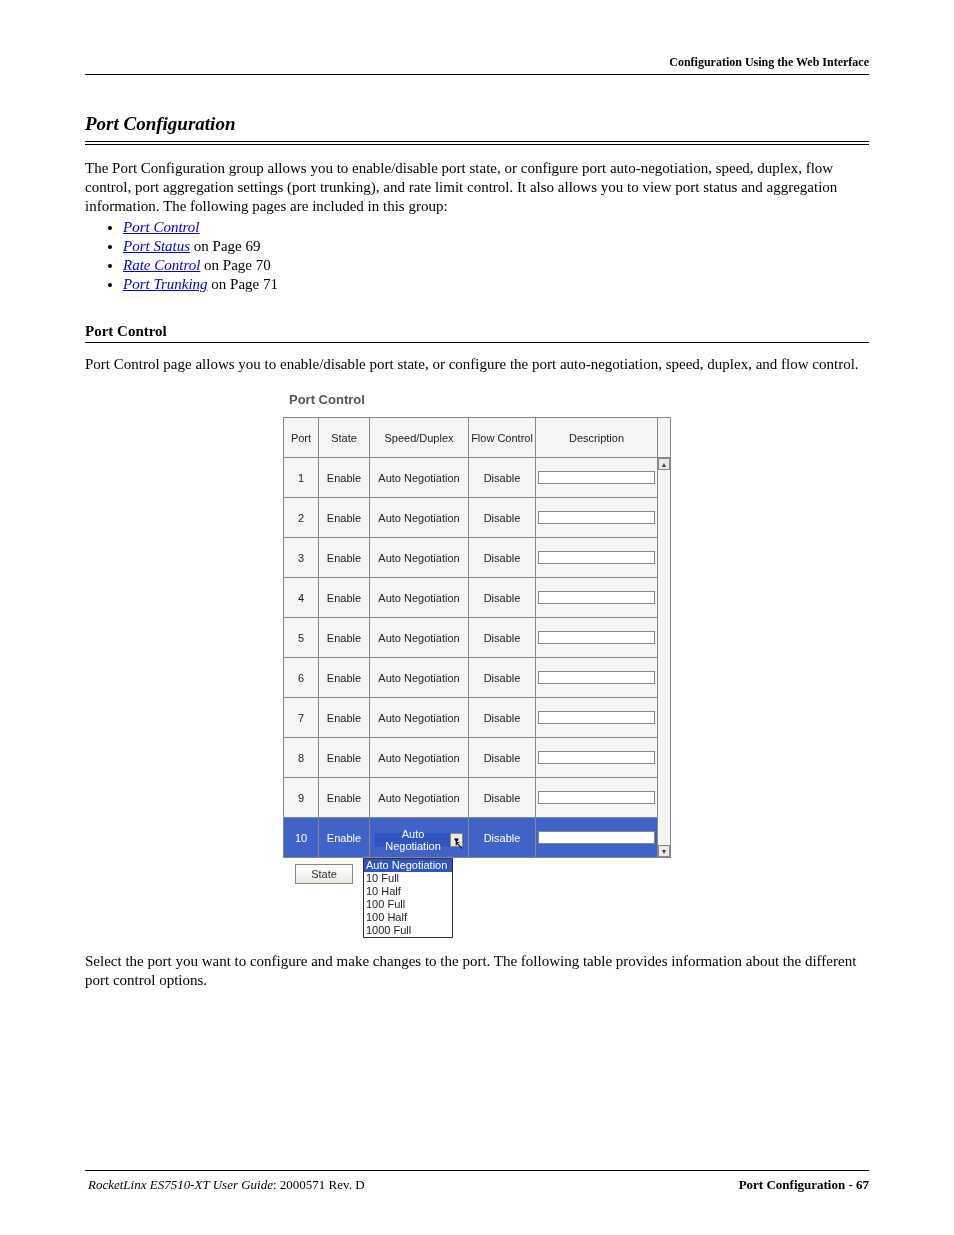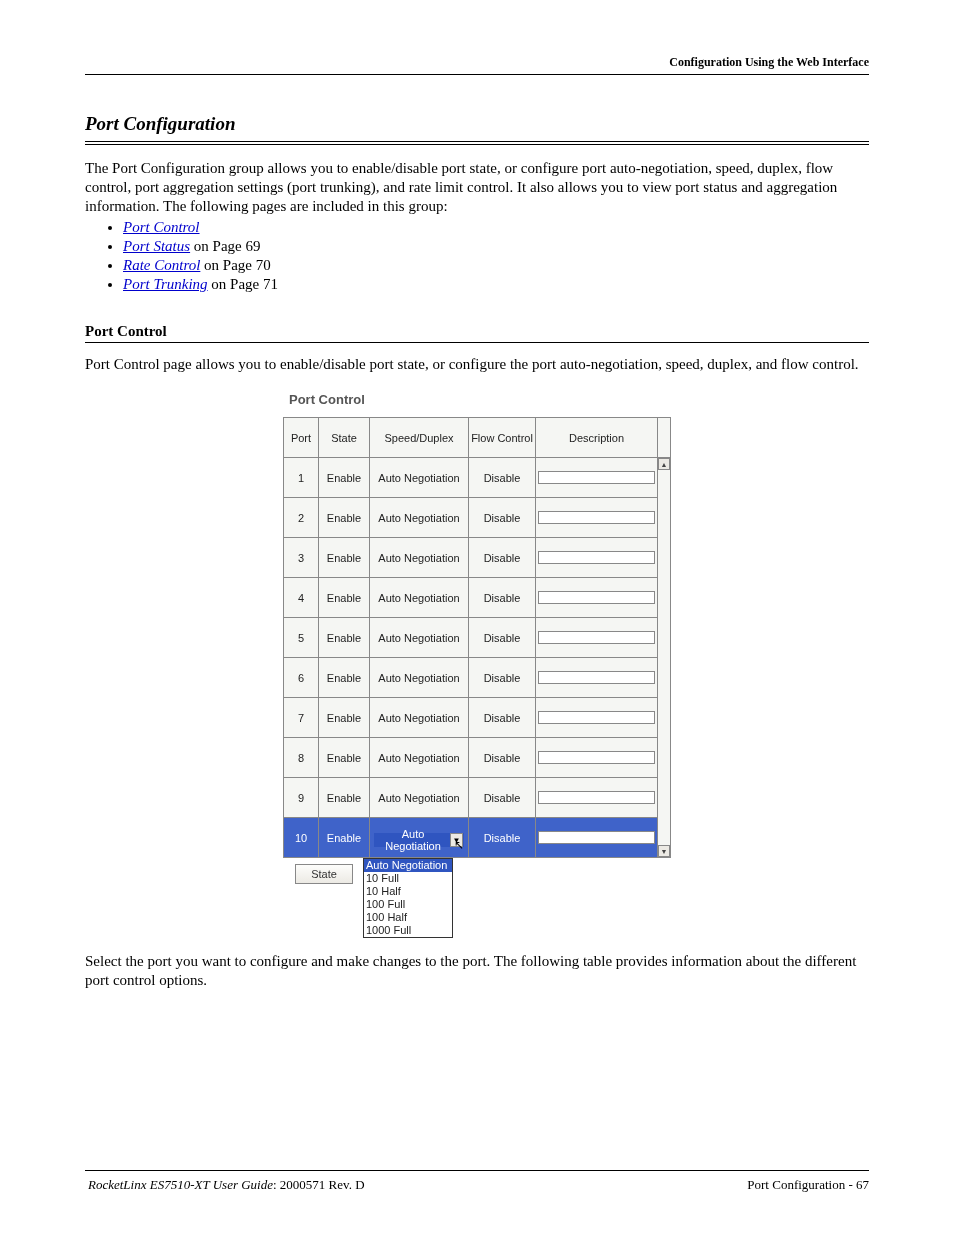--- a/index.html
+++ b/index.html
@@ -166,21 +166,21 @@
 
   .footer {
     position: absolute;
     left: 88px; right: 85px; bottom: 42px;
     display: flex;
     justify-content: space-between;
     font-size: 13px;
   }
   .footer .left { font-style: italic; }
   .footer .left .norm { font-style: normal; }
-  .footer .right { font-weight: normal; }
+  .footer .right { font-weight: bold; }
   .footer-rule {
     position: absolute;
     left: 85px; right: 85px; bottom: 64px;
     border-top: 1px solid #000;
   }
 </style>
 </head>
 <body>
 
 <div class="page">

